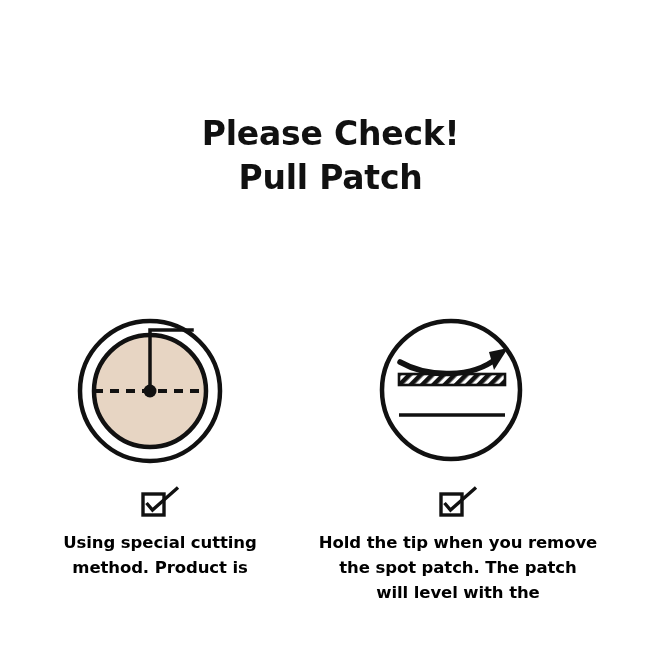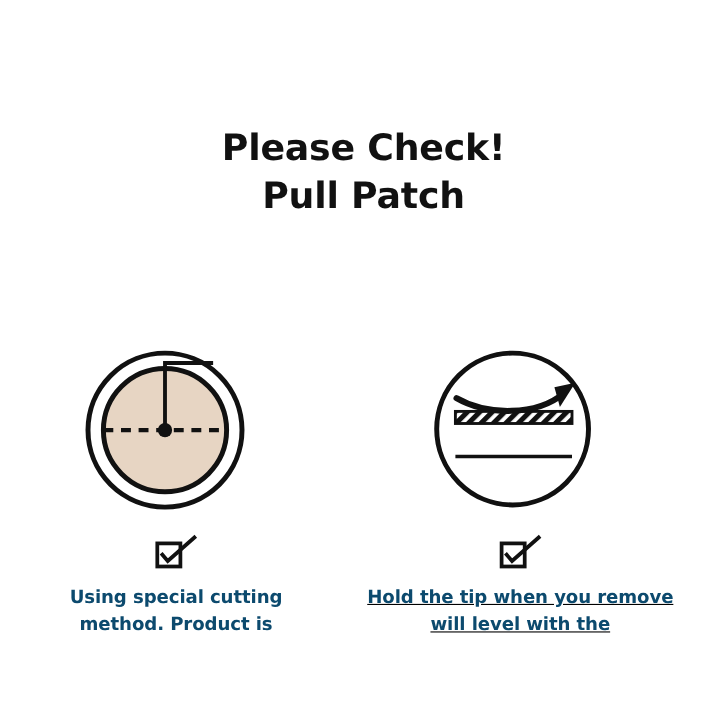--- a/index.html
+++ b/index.html
@@ -61,21 +61,21 @@
     letter-spacing: -0.2px;
   }
 
   
   .panel {
     position: absolute;
     top: 300px;
     width: 300px;
   }
   .panel-left  { left: 10px; }
-  .panel-right { left: 323px; text-decoration: underline; }
+  .panel-right { left: 308px; }
 
   .figure {
     position: relative;
     width: 300px;
     height: 180px;
   }
   .figure svg { display: block; margin: 0 auto; }
 
   .check-mark {
     position: relative;
@@ -83,21 +83,21 @@
     height: 40px;
     margin-top: 4px;
   }
   .check-mark svg { display: block; margin: 0 auto; }
 
   .caption {
     font-family: "DejaVu Sans", sans-serif;
     font-weight: bold;
     font-size: 16.5px;
     line-height: 25px;
-    color: #0c4a6e;
+    color: #000000;
     text-align: center;
     width: 300px;
     margin-top: 6px;
     letter-spacing: -0.1px;
   }
   .caption .line { display: block; white-space: nowrap; }
 </style>
 </head>
 <body>
 
@@ -163,17 +163,18 @@
 
     <div class="check-mark">
       <svg width="46" height="34" viewBox="0 0 46 34" xmlns="http://www.w3.org/2000/svg">
         <rect x="6" y="10" width="21" height="21" fill="none" stroke="#111111" stroke-width="3.4"></rect>
         <path d="M9.5 19 L15.5 26 L41 3.5" fill="none" stroke="#111111" stroke-width="3.4" stroke-linecap="butt" stroke-linejoin="miter"></path>
       </svg>
     </div>
 
     <div class="caption">
       <span class="line">Hold the tip when you remove</span>
+      <span class="line">the spot patch. The patch</span>
       <span class="line">will level with the</span>
     </div>
   </div>
 
 </div>
 
 </body></html>

